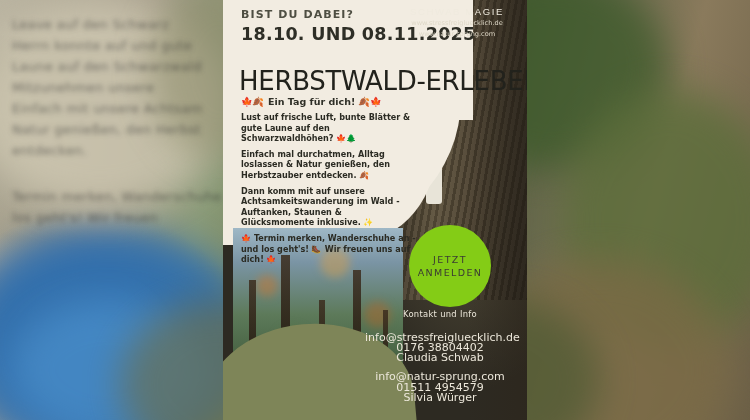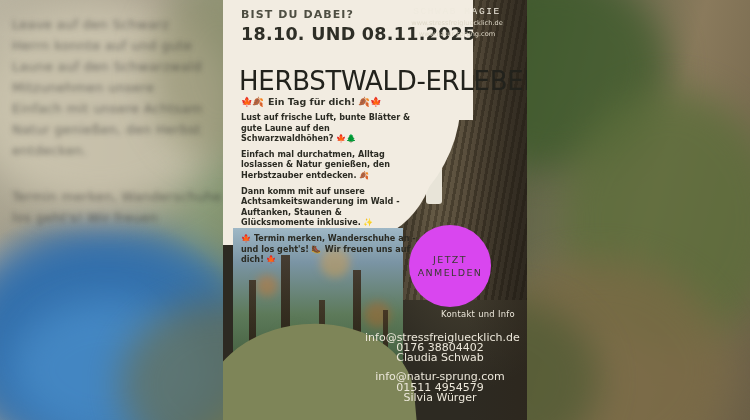--- a/index.html
+++ b/index.html
@@ -143,21 +143,21 @@
     border-radius: 120px 120px 0 0 / 90px 90px 0 0;
     transform: rotate(-5deg);
   }
 
   
   .badge {
     position: absolute;
     left: 186px; top: 225px;
     width: 82px; height: 82px;
     border-radius: 50%;
-    background: #d946ef;
+    background: #84cc16;
     display: flex;
     flex-direction: column;
     align-items: center;
     justify-content: center;
     gap: 2px;
   }
   .badge span {
     font-size: 9.5px;
     letter-spacing: 1.4px;
     color: #3b3b33;
@@ -198,33 +198,33 @@
     font-family: "DejaVu Sans", sans-serif;
   }
   .body p { margin: 0 0 5px 0; }
 
   .brand {
     position: absolute; right: 10px; top: 6px;
     text-align: center; width: 120px;
   }
   .brand .bn {
     font-size: 9.5px; letter-spacing: 1.6px; color: #efeade;
-    font-family: Liberation Mono, monospace;
+    font-family: Liberation Sans, sans-serif;
   }
   .brand .bu {
     font-size: 6.6px; color: #dfd9c8; line-height: 9px; margin-top: 2px;
     font-family: "DejaVu Sans", sans-serif;
   }
 
   .contact {
     position: absolute; right: 12px; bottom: 8px;
     text-align: center; width: 150px; color: #ece7da;
     font-family: "DejaVu Sans", sans-serif;
   }
-  .contact .ct { font-size: 8.4px; margin-bottom: 14px; letter-spacing: .3px; text-align: right; }
+  .contact .ct { font-size: 8.4px; margin-bottom: 14px; letter-spacing: .3px; }
   .contact .cl { font-size: 11px; line-height: 10.2px; }
   .contact .grp { margin-bottom: 9px; }
 
   
   .person {
     position: absolute; left: 196px; top: 118px; width: 30px; height: 92px;
   }
   .person .head { position:absolute; left:10px; top:0; width:9px; height:9px; border-radius:50%; background:#c9a98a;}
   .person .torso{ position:absolute; left:5px; top:8px; width:20px; height:34px; background:#6fa7c4; border-radius:6px 6px 3px 3px;}
   .person .legs { position:absolute; left:7px; top:40px; width:16px; height:46px; background:#e8e4d8; border-radius:3px;}

